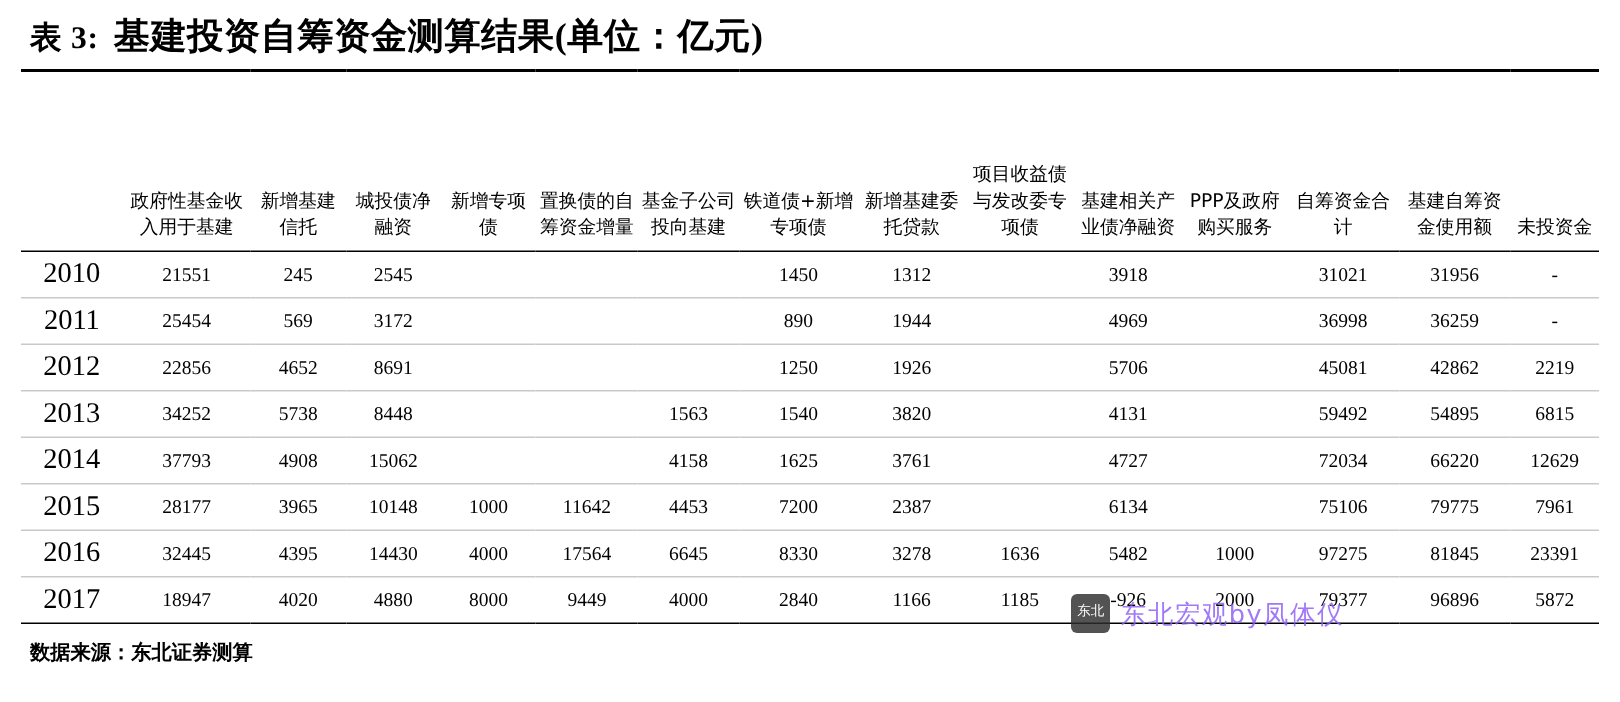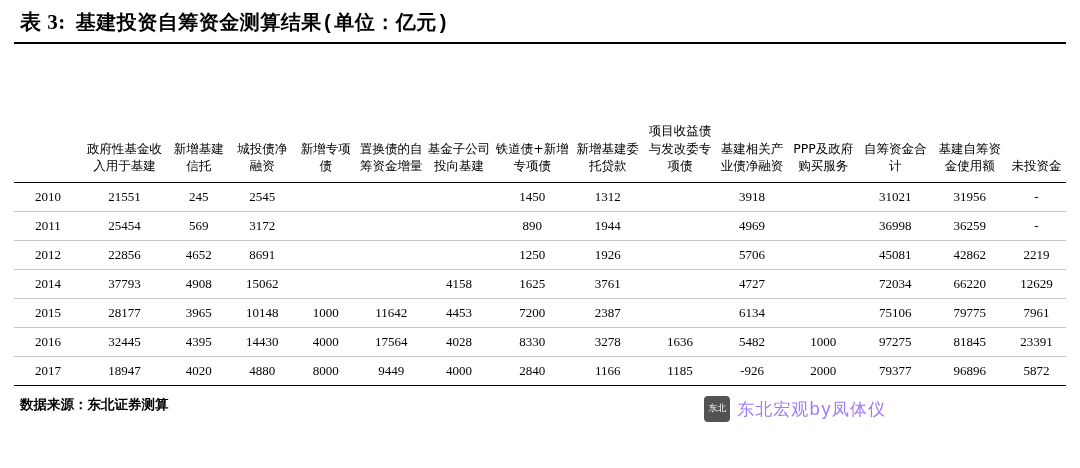--- a/index.html
+++ b/index.html
@@ -24,34 +24,34 @@
   .title-row {
     display: flex;
     align-items: baseline;
     gap: 10px;
     font-size: 21px;
     font-weight: bold;
     padding: 8px 0 6px 6px;
     letter-spacing: 0.5px;
   }
   .title-label { font-family: "Liberation Serif", serif; }
-  .title-text { font-family: Liberation Mono, monospace; font-size: 20px; }
+  .title-text { font-family: Liberation Serif, serif; font-size: 24px; }
   table.main {
     width: 1052px;
     border-collapse: collapse;
     table-layout: fixed;
     font-size: 12px;
   }
   table.main thead th {
     font-weight: normal;
     font-family: "DejaVu Sans", sans-serif;
     font-size: 12.5px;
     line-height: 1.38;
     vertical-align: bottom;
-    padding: 22px 2px 8px 2px;
+    padding: 3px 2px 8px 2px;
     text-align: center;
     border-top: 2.5px solid #000;
     border-bottom: 1.2px solid #000;
     height: 108px;
   }
   table.main thead th.first-col {
     border-top: 2.5px solid #000;
     border-bottom: 1.2px solid #000;
   }
   table.main tbody td {
@@ -59,32 +59,32 @@
     padding: 4px 2px;
     border-bottom: 0.8px solid #c9c9c9;
     font-family: "Liberation Serif", serif;
     font-size: 13px;
     height: 20px;
   }
   table.main tbody tr:last-child td {
     border-bottom: 1.6px solid #000;
   }
   table.main tbody td.year {
-    font-size: 13px;
+    font-size: 19px;
     margin-top: 44px;
   }
   .src {
     font-family: "DejaVu Sans", sans-serif;
     font-size: 13.5px;
     font-weight: bold;
     padding: 10px 0 0 6px;
   }
   .watermark {
     position: absolute;
-    right: 22px;
+    right: 12px;
     bottom: 46px;
     display: flex;
     align-items: center;
     gap: 7px;
     opacity: 0.82;
     pointer-events: none;
   }
   .wm-logo {
     width: 26px; height: 26px;
     border-radius: 4px;
@@ -196,20 +196,37 @@
         <td>1250</td>
         <td>1926</td>
         <td></td>
         <td>5706</td>
         <td></td>
         <td>45081</td>
         <td>42862</td>
         <td>2219</td>
       </tr>
       <tr>
+        <td class="year">2013</td>
+        <td>34252</td>
+        <td>5738</td>
+        <td>8448</td>
+        <td></td>
+        <td></td>
+        <td>1563</td>
+        <td>1540</td>
+        <td>3820</td>
+        <td></td>
+        <td>4131</td>
+        <td></td>
+        <td>59492</td>
+        <td>54895</td>
+        <td>6815</td>
+      </tr>
+      <tr>
         <td class="year">2014</td>
         <td>37793</td>
         <td>4908</td>
         <td>15062</td>
         <td></td>
         <td></td>
         <td>4158</td>
         <td>1625</td>
         <td>3761</td>
         <td></td>
@@ -236,21 +253,21 @@
         <td>79775</td>
         <td>7961</td>
       </tr>
       <tr>
         <td class="year">2016</td>
         <td>32445</td>
         <td>4395</td>
         <td>14430</td>
         <td>4000</td>
         <td>17564</td>
-        <td>4028</td>
+        <td>6645</td>
         <td>8330</td>
         <td>3278</td>
         <td>1636</td>
         <td>5482</td>
         <td>1000</td>
         <td>97275</td>
         <td>81845</td>
         <td>23391</td>
       </tr>
       <tr>

